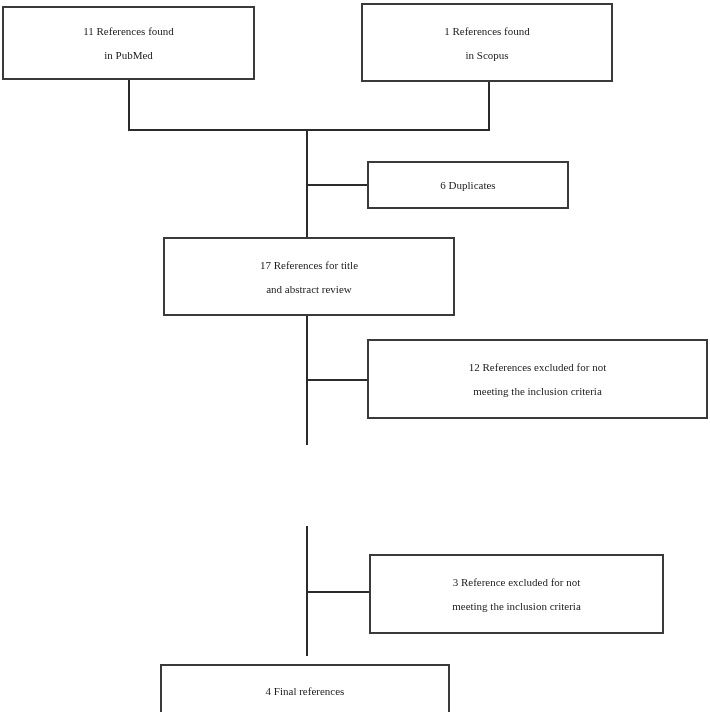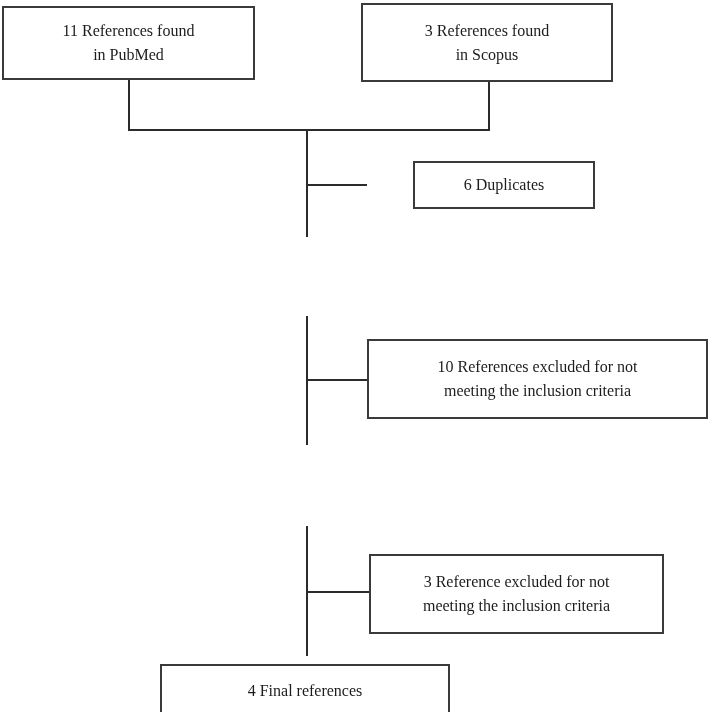--- a/index.html
+++ b/index.html
@@ -22,32 +22,32 @@
     border: 2px solid #3a3a3a;
     background: #ffffff;
     display: flex;
     align-items: center;
     justify-content: center;
   }
   .node span {
     display: block;
     text-align: center;
     white-space: pre-line;
-    font-size: 16px;
+    font-size: 11px;
     line-height: 24px;
   }
   .line {
     position: absolute;
     background: #2b2b2b;
   }
 
   
   #n-pubmed      { left: 2px;   top: 6px;   width: 253px; height: 74px; }
   #n-scopus      { left: 361px; top: 3px;   width: 252px; height: 79px; }
-  #n-duplicates  { left: 367px; top: 161px; width: 182px; height: 48px; margin-left: 46px; }
+  #n-duplicates  { left: 367px; top: 161px; width: 202px; height: 48px; }
   #n-title       { left: 163px; top: 237px; width: 292px; height: 79px; }
   #n-excl10      { left: 367px; top: 339px; width: 341px; height: 80px; }
   #n-fulltext    { left: 158px; top: 445px; width: 293px; height: 81px; }
   #n-excl3       { left: 369px; top: 554px; width: 295px; height: 80px; }
   #n-final       { left: 160px; top: 664px; width: 290px; height: 53px; }
 
   
   #l-pubmed-down   { left: 128px; top: 80px;  width: 2px;   height: 50px; }
   #l-scopus-down   { left: 488px; top: 82px;  width: 2px;   height: 48px; }
   #l-merge         { left: 128px; top: 129px; width: 362px; height: 2px; }
@@ -72,31 +72,35 @@
   <div class="line" id="l-branch-excl10"></div>
   <div class="line" id="l-center-3"></div>
   <div class="line" id="l-branch-excl3"></div>
 
   <div class="node" id="n-pubmed">
     <span>11 References found
 in PubMed</span>
   </div>
 
   <div class="node" id="n-scopus">
-    <span>3 References found
+    <span>1 References found
 in Scopus</span>
   </div>
 
   <div class="node" id="n-duplicates">
     <span>6 Duplicates</span>
   </div>
 
+  <div class="node" id="n-title">
+    <span>17 References for title
+and abstract review</span>
+  </div>
 
   <div class="node" id="n-excl10">
-    <span>10 References excluded for not
+    <span>12 References excluded for not
 meeting the inclusion criteria</span>
   </div>
 
 
   <div class="node" id="n-excl3">
     <span>3 Reference excluded for not
 meeting the inclusion criteria</span>
   </div>
 
   <div class="node" id="n-final">

